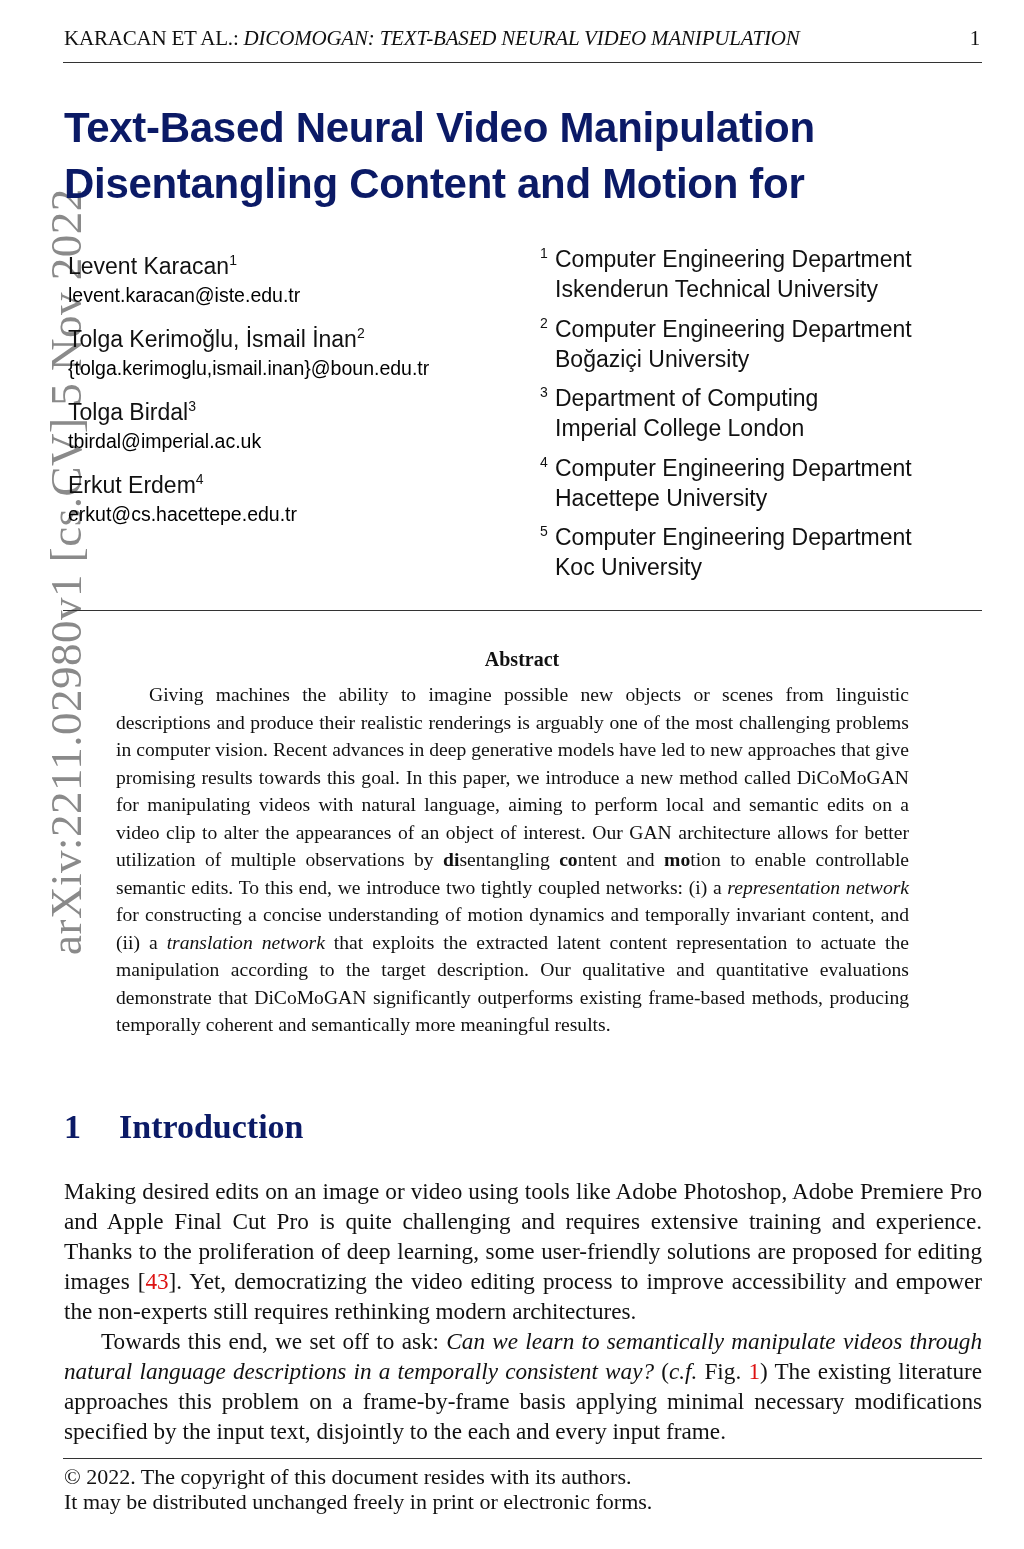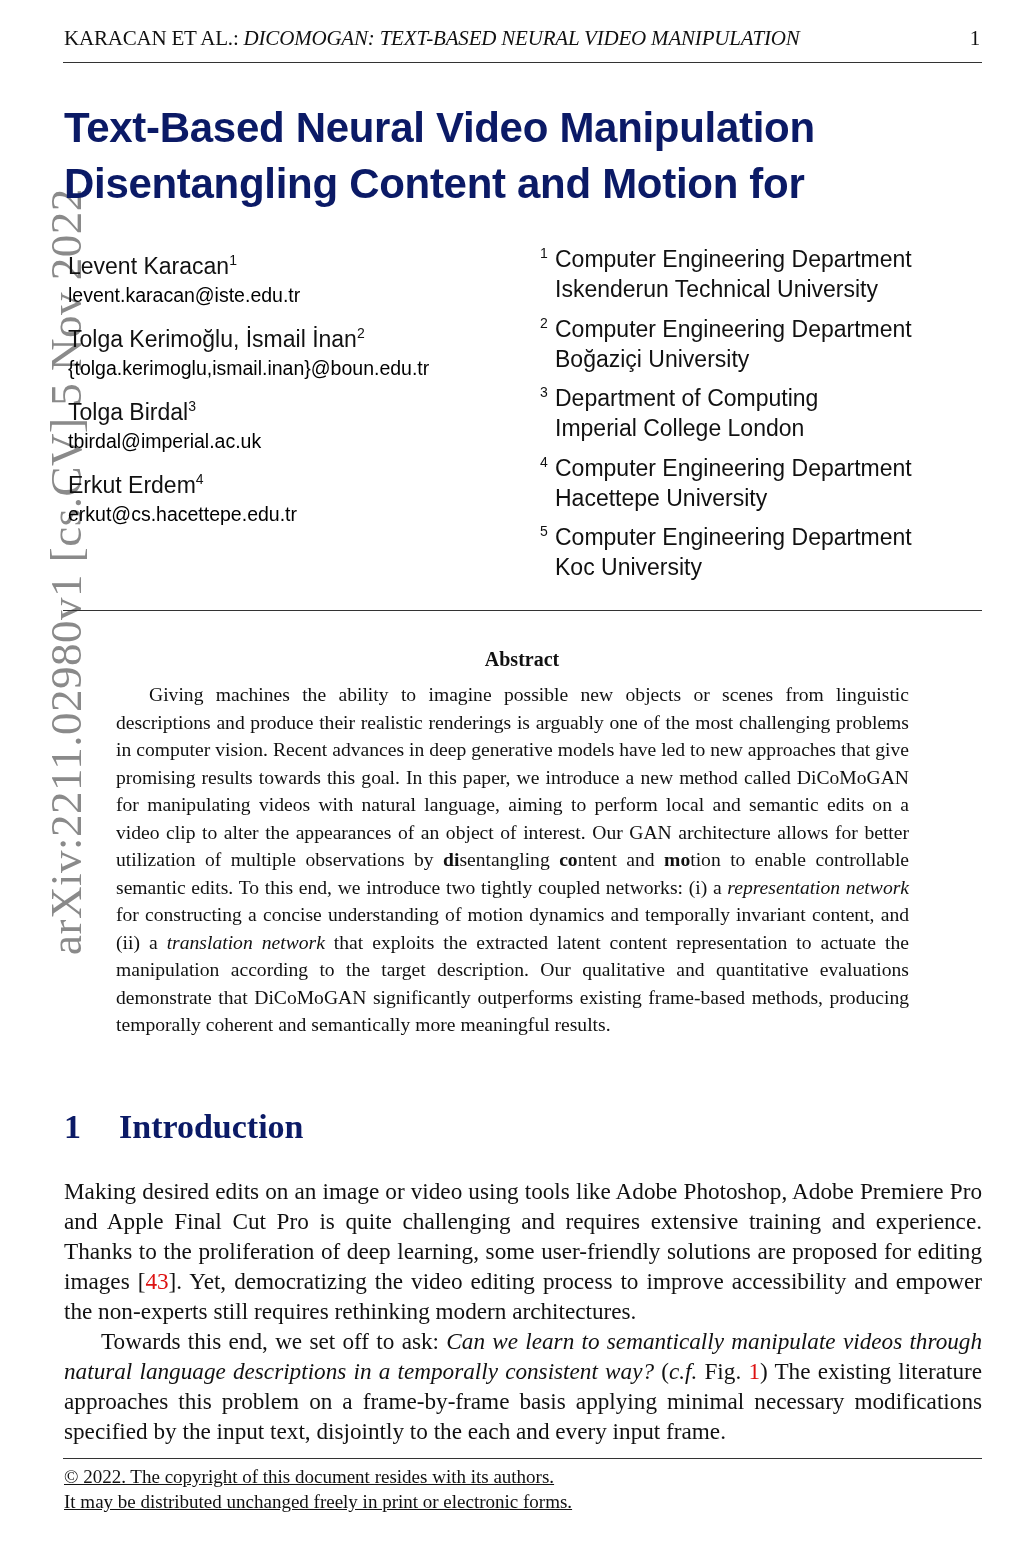--- a/index.html
+++ b/index.html
@@ -29,21 +29,21 @@
   .abstract { position: absolute; left: 116px; top: 681px; width: 793px; font-size: 19.6px; line-height: 27.5px; text-align: justify; text-indent: 33px; }
 
   .section-heading { position: absolute; left: 64px; top: 1108px; font-size: 34px; font-weight: bold; color: #0b1a66; }
   .section-heading .num { display: inline-block; width: 55px; }
 
   .body-text { position: absolute; left: 64px; top: 1176px; width: 918px; font-size: 23.2px; line-height: 30px; text-align: justify; }
   .body-text p { margin: 0; }
   .body-text p.indent { text-indent: 37px; }
   .cite { color: #d11; }
 
-  .footnote { position: absolute; left: 64px; top: 1464px; font-size: 19px; line-height: 25px; text-decoration: underline; }
+  .footnote { position: absolute; left: 64px; top: 1464px; font-size: 22px; line-height: 25px; }
 </style>
 </head>
 <body>
 
 <div class="running-head serif">
   <span class="authors-part">KARACAN ET AL.:</span>
   <span>DICOMOGAN: TEXT-BASED NEURAL VIDEO MANIPULATION</span>
   <span class="page-num">1</span>
 </div>
 <div class="rule" style="top:62px;"></div>

